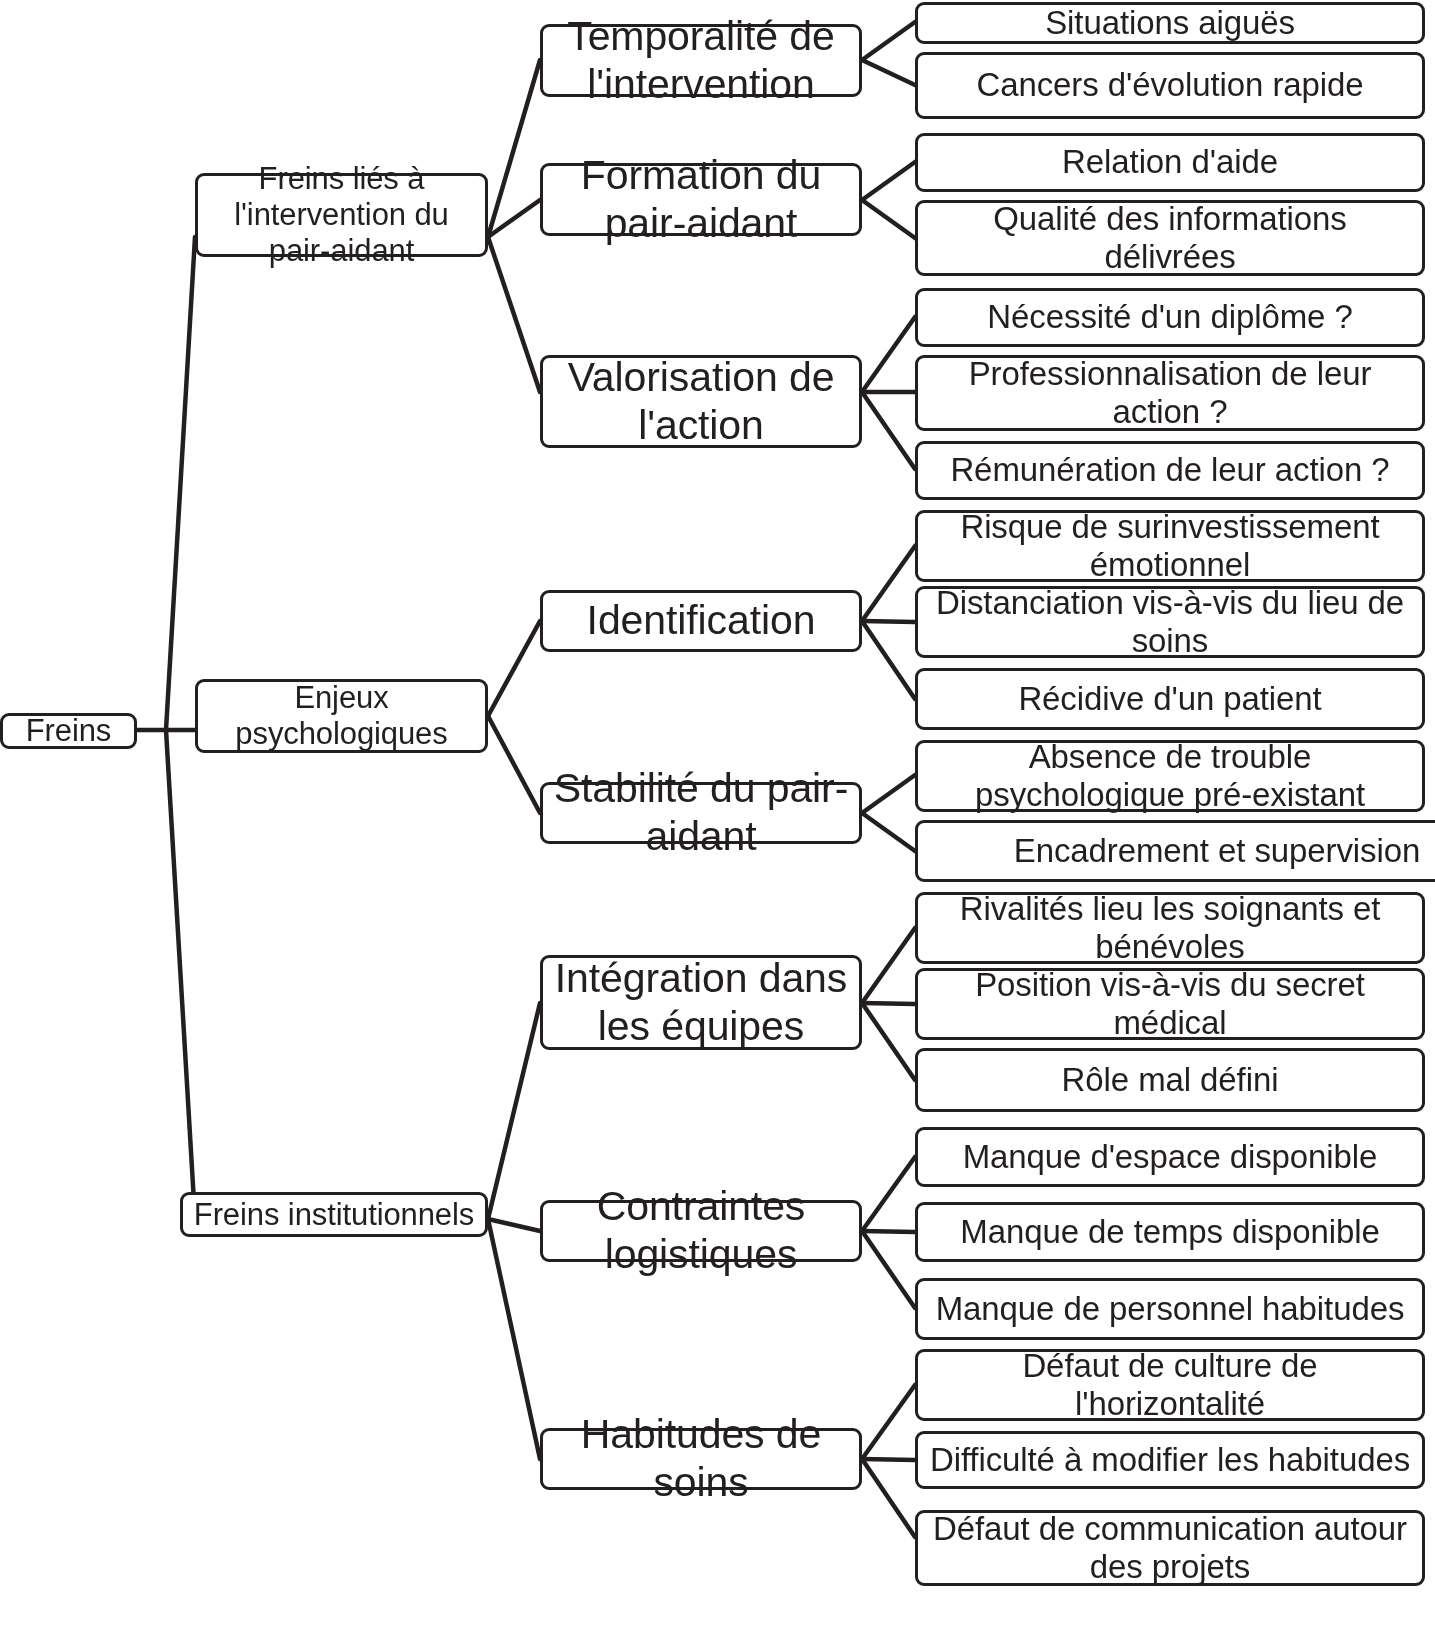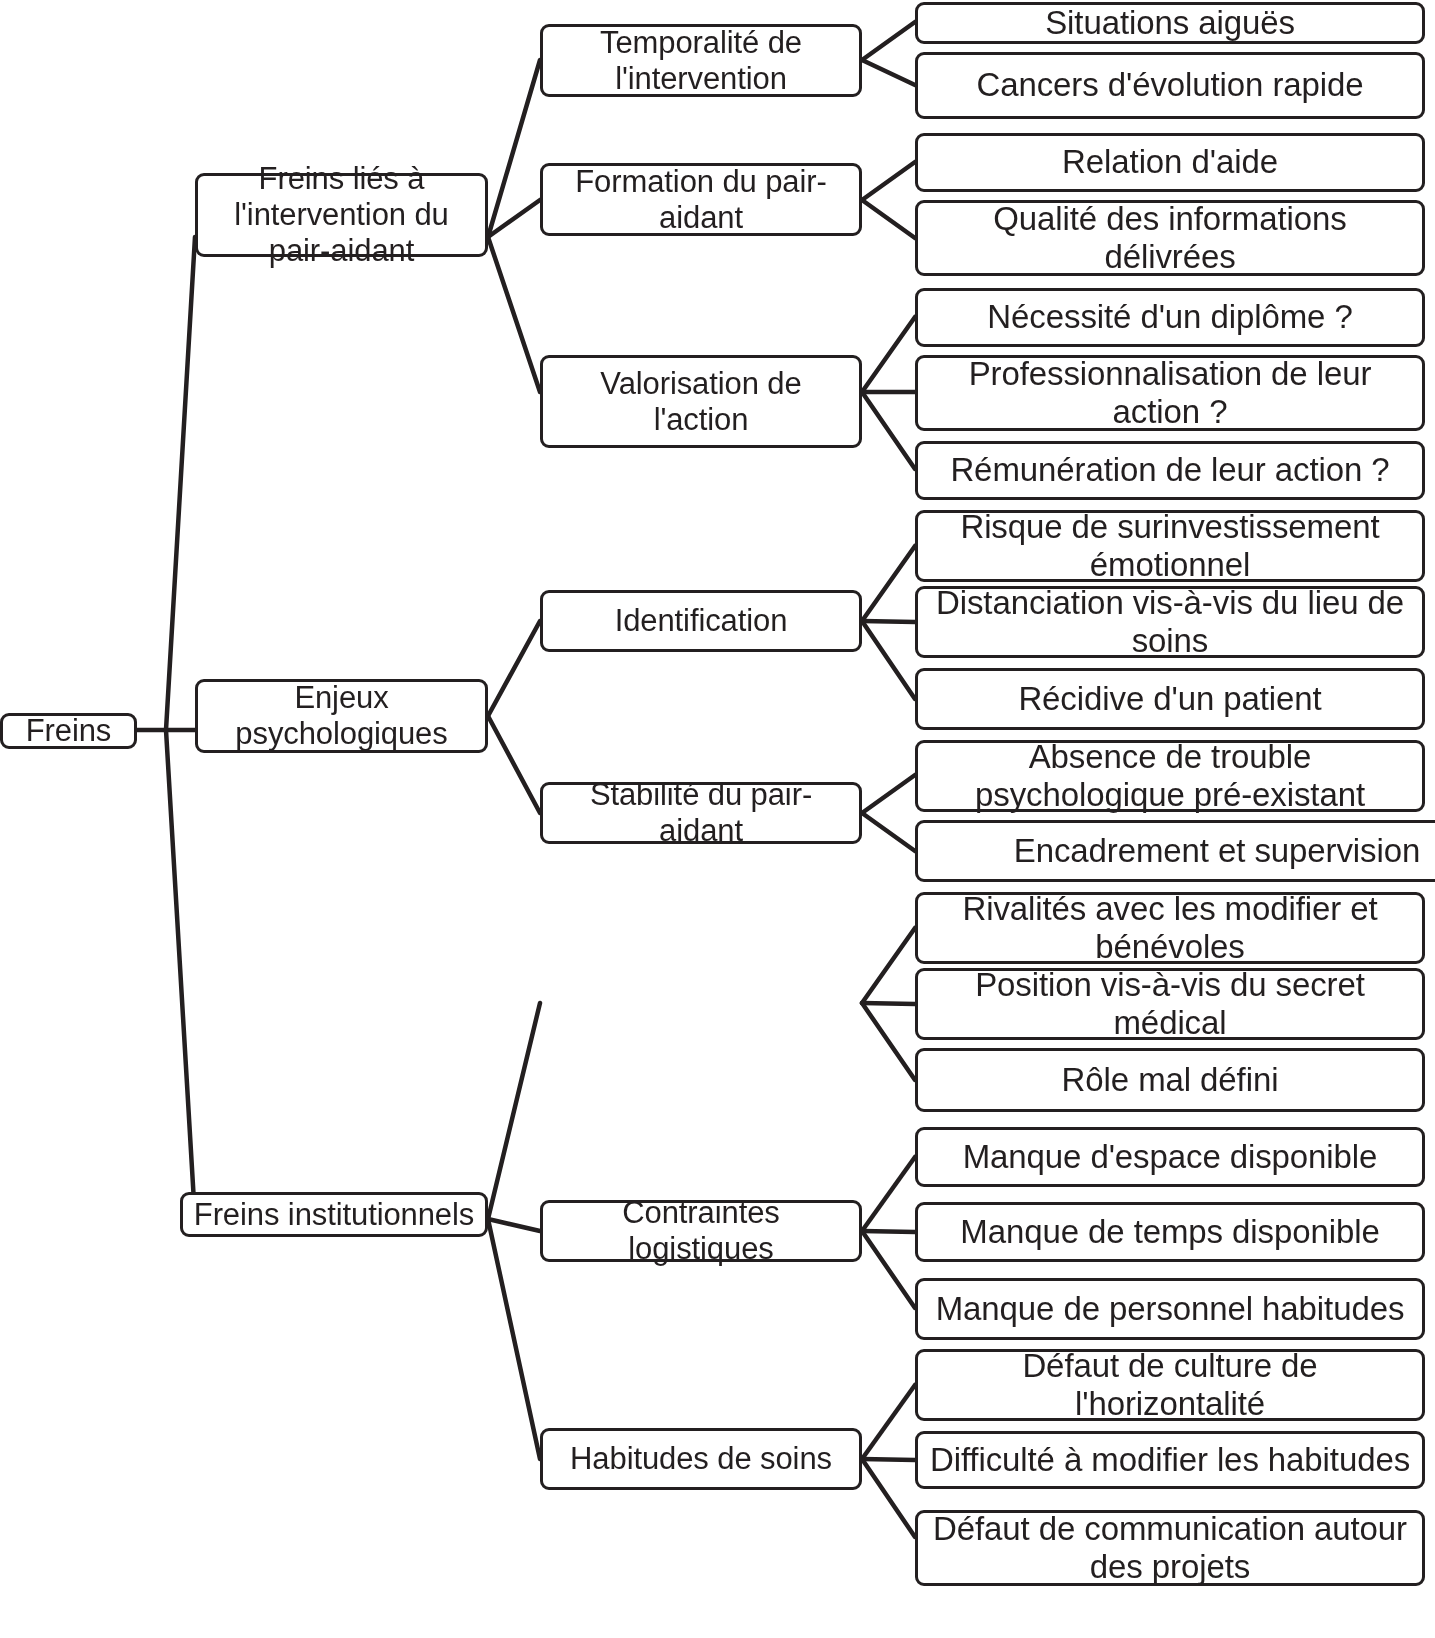--- a/index.html
+++ b/index.html
@@ -32,21 +32,21 @@
     align-items: center;
     justify-content: center;
     text-align: center;
     color: #231f20;
     line-height: 1.16;
     padding: 1px 6px;
     letter-spacing: -0.1px;
   }
   .node.root        { font-size: 31px; }
   .node.lvl2        { font-size: 31px; }
-  .node.lvl3        { font-size: 31px; }
+  .node.lvl3        { font-size: 41px; }
   .node.lvl4        { font-size: 33px; }
   .node span { display: block; }
 </style>
 </head>
 <body>
 
 <div id="canvas">
 
   <svg id="edges" viewBox="0 0 1435 1638" xmlns="http://www.w3.org/2000/svg">
     <g fill="none" stroke="#231f20" stroke-width="4.5" stroke-linecap="round" stroke-linejoin="round">
@@ -121,20 +121,23 @@
     <span>Valorisation de l'action</span>
   </div>
 
   <div class="node lvl3" style="left:540px; top:590px; width:322px; height:62px;">
     <span>Identification</span>
   </div>
   <div class="node lvl3" style="left:540px; top:782px; width:322px; height:62px;">
     <span>Stabilité du pair-aidant</span>
   </div>
 
+  <div class="node lvl3" style="left:540px; top:955px; width:322px; height:95px;">
+    <span>Intégration dans les équipes</span>
+  </div>
   <div class="node lvl3" style="left:540px; top:1200px; width:322px; height:62px;">
     <span>Contraintes logistiques</span>
   </div>
   <div class="node lvl3" style="left:540px; top:1428px; width:322px; height:62px;">
     <span>Habitudes de soins</span>
   </div>
 
   <div class="node lvl4" style="left:915px; top:2px; width:510px; height:42px;">
     <span>Situations aiguës</span>
   </div>
@@ -170,21 +173,21 @@
   </div>
 
   <div class="node lvl4" style="left:915px; top:740px; width:510px; height:72px;">
     <span>Absence de trouble psychologique pré-existant</span>
   </div>
   <div class="node lvl4" style="left:915px; top:820px; width:604px; height:62px;">
     <span>Encadrement et supervision</span>
   </div>
 
   <div class="node lvl4" style="left:915px; top:892px; width:510px; height:72px;">
-    <span>Rivalités avec les modifier et bénévoles</span>
+    <span>Rivalités lieu les soignants et bénévoles</span>
   </div>
   <div class="node lvl4" style="left:915px; top:968px; width:510px; height:72px;">
     <span>Position vis-à-vis du secret médical</span>
   </div>
   <div class="node lvl4" style="left:915px; top:1048px; width:510px; height:64px;">
     <span>Rôle mal défini</span>
   </div>
 
   <div class="node lvl4" style="left:915px; top:1127px; width:510px; height:60px;">
     <span>Manque d'espace disponible</span>

